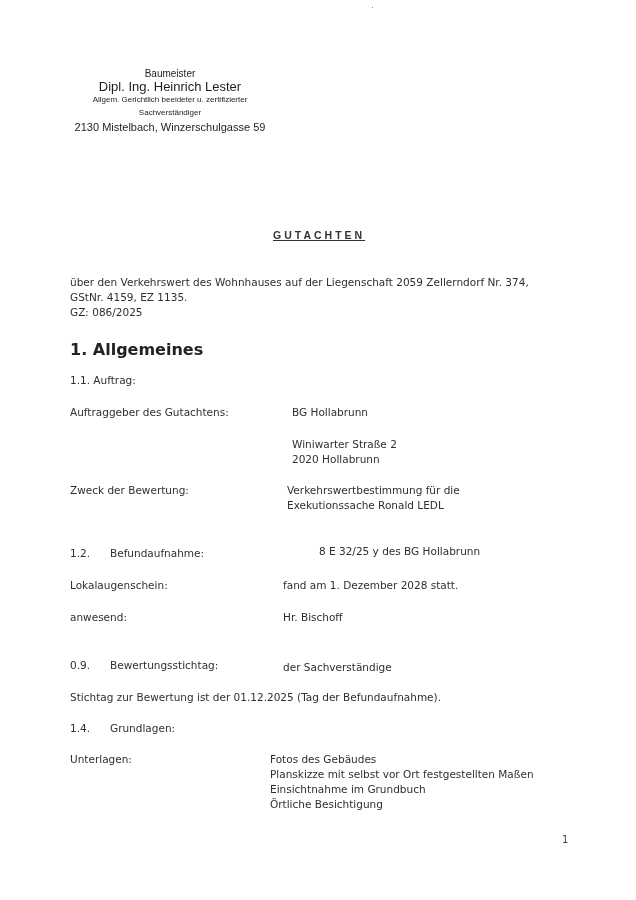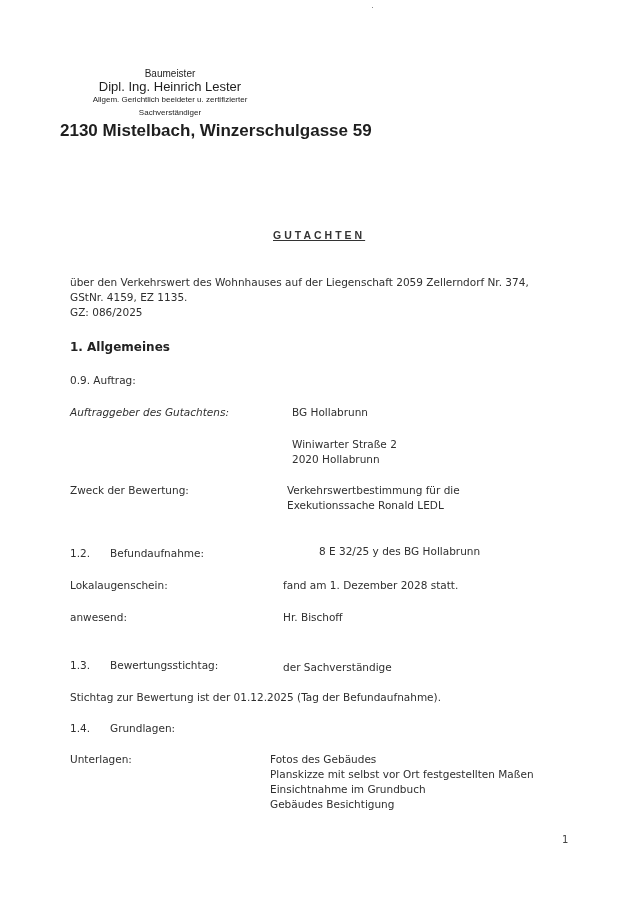--- a/index.html
+++ b/index.html
@@ -3,25 +3,25 @@
   <meta charset="utf-8">
   <style>
     html, body { margin: 0; padding: 0; background: #ffffff; }
     body { width: 636px; height: 900px; position: relative; overflow: hidden;
            font-family: "Liberation Sans", "DejaVu Sans", sans-serif; color: #2b2b2b; }
     .abs { position: absolute; white-space: nowrap; }
     .letterhead { font-family: "Liberation Sans", sans-serif; color: #1e1e1e; text-align: center; }
     .lh-small { font-size: 10px; }
     .lh-name { font-size: 13px; }
     .lh-tiny { font-size: 8px; }
-    .lh-addr { font-size: 17px; font-weight: bold; }
+    .lh-addr { font-size: 11px; }
     .title { font-family: "Liberation Sans", sans-serif; font-weight: bold; font-size: 10.5px;
              letter-spacing: 3px; text-decoration: underline; color: #333; }
     .body-text { font-family: "DejaVu Sans", sans-serif; font-size: 10.5px; color: #2f2f2f; line-height: 15px; }
-    .h1 { font-family: "DejaVu Sans", sans-serif; font-weight: bold; font-size: 12px; color: #222; }
+    .h1 { font-family: "DejaVu Sans", sans-serif; font-weight: bold; font-size: 16px; color: #222; }
     .page-num { font-family: "DejaVu Sans", sans-serif; font-size: 10px; color: #444; }
     .dot { position: absolute; width: 1px; height: 1px; background: #888; }
   </style>
 </head>
 <body>
 
 <div class="dot" style="left:372px;top:7px;"></div>
 
 <div>
   <div class="abs letterhead lh-small" style="left:120px;top:68px;width:100px;">Baumeister</div>
@@ -32,49 +32,49 @@
 </div>
 
 <div class="abs title" style="left:273px;top:229px;">GUTACHTEN</div>
 
 <div class="abs body-text" style="left:70px;top:275px;">über den Verkehrswert des Wohnhauses auf der Liegenschaft 2059 Zellerndorf Nr. 374,</div>
 <div class="abs body-text" style="left:70px;top:290px;">GStNr. 4159, EZ 1135.</div>
 <div class="abs body-text" style="left:70px;top:305px;">GZ: 086/2025</div>
 
 <div class="abs h1" style="left:70px;top:340px;">1.  Allgemeines</div>
 
-<div class="abs body-text" style="left:70px;top:373px;">0.9. Auftrag:</div>
+<div class="abs body-text" style="left:70px;top:373px;">1.1. Auftrag:</div>
 
-<div class="abs body-text" style="left:70px;top:405px;font-style:italic;">Auftraggeber des Gutachtens:</div>
+<div class="abs body-text" style="left:70px;top:405px;">Auftraggeber des Gutachtens:</div>
 <div class="abs body-text" style="left:292px;top:405px;">BG Hollabrunn</div>
 <div class="abs body-text" style="left:292px;top:437px;">Winiwarter Straße 2</div>
 <div class="abs body-text" style="left:292px;top:452px;">2020 Hollabrunn</div>
 
 <div class="abs body-text" style="left:70px;top:483px;">Zweck der Bewertung:</div>
 <div class="abs body-text" style="left:287px;top:483px;">Verkehrswertbestimmung für die</div>
 <div class="abs body-text" style="left:287px;top:498px;">Exekutionssache Ronald LEDL</div>
 <div class="abs body-text" style="left:287px;top:544px;margin-left:32px;">8 E 32/25 y des BG Hollabrunn</div>
 
 <div class="abs body-text" style="left:70px;top:546px;">1.2.</div>
 <div class="abs body-text" style="left:110px;top:546px;">Befundaufnahme:</div>
 
 <div class="abs body-text" style="left:70px;top:578px;">Lokalaugenschein:</div>
 <div class="abs body-text" style="left:283px;top:578px;">fand am 1. Dezember 2028 statt.</div>
 
 <div class="abs body-text" style="left:70px;top:610px;">anwesend:</div>
 <div class="abs body-text" style="left:283px;top:610px;">Hr. Bischoff</div>
 <div class="abs body-text" style="left:283px;top:626px;margin-top:34px;">der Sachverständige</div>
 
-<div class="abs body-text" style="left:70px;top:658px;">1.3.</div>
+<div class="abs body-text" style="left:70px;top:658px;">0.9.</div>
 <div class="abs body-text" style="left:110px;top:658px;">Bewertungsstichtag:</div>
 
 <div class="abs body-text" style="left:70px;top:690px;">Stichtag zur Bewertung ist der 01.12.2025 (Tag der Befundaufnahme).</div>
 
 <div class="abs body-text" style="left:70px;top:721px;">1.4.</div>
 <div class="abs body-text" style="left:110px;top:721px;">Grundlagen:</div>
 
 <div class="abs body-text" style="left:70px;top:752px;">Unterlagen:</div>
 <div class="abs body-text" style="left:270px;top:752px;">Fotos des Gebäudes</div>
 <div class="abs body-text" style="left:270px;top:767px;">Planskizze mit selbst vor Ort festgestellten Maßen</div>
 <div class="abs body-text" style="left:270px;top:782px;">Einsichtnahme im Grundbuch</div>
-<div class="abs body-text" style="left:270px;top:797px;">Gebäudes Besichtigung</div>
+<div class="abs body-text" style="left:270px;top:797px;">Örtliche Besichtigung</div>
 
 <div class="abs page-num" style="left:562px;top:834px;">1</div>
 
 </body></html>

